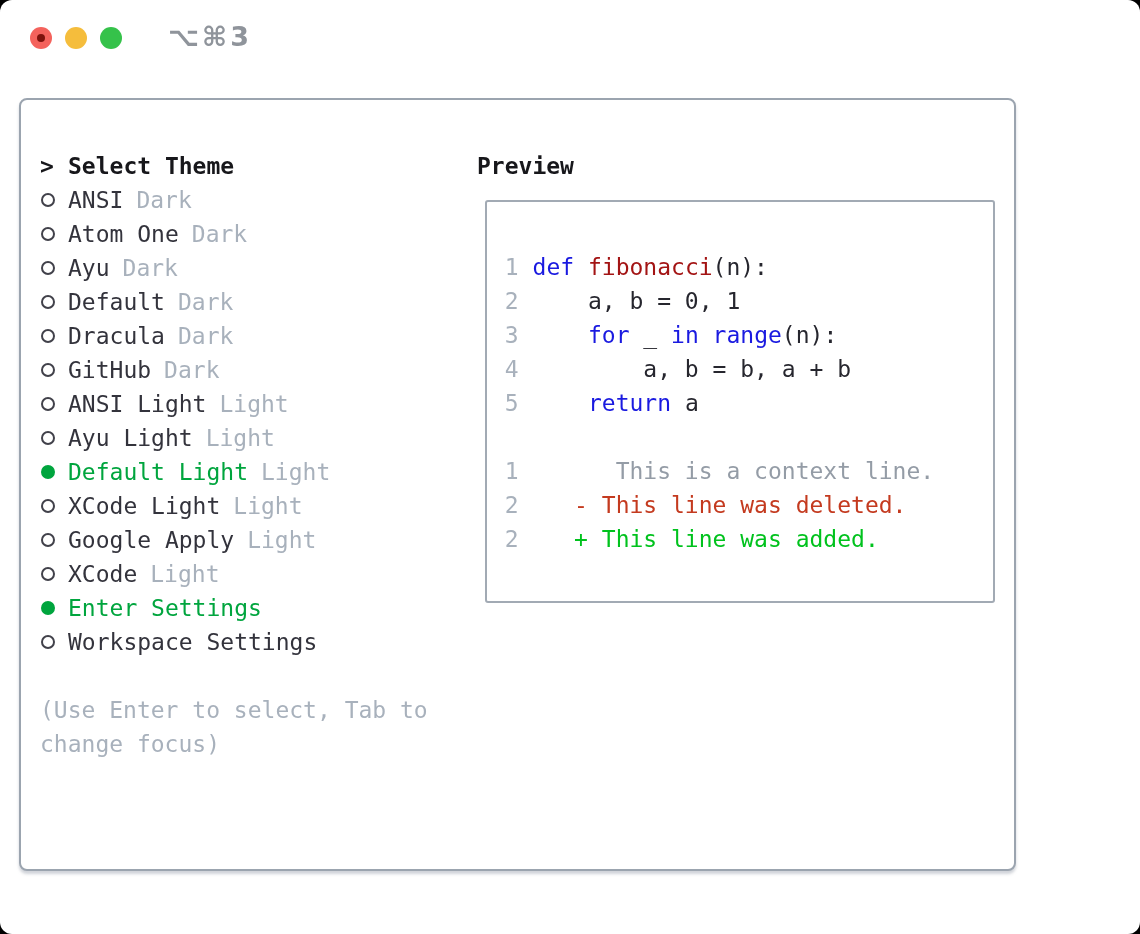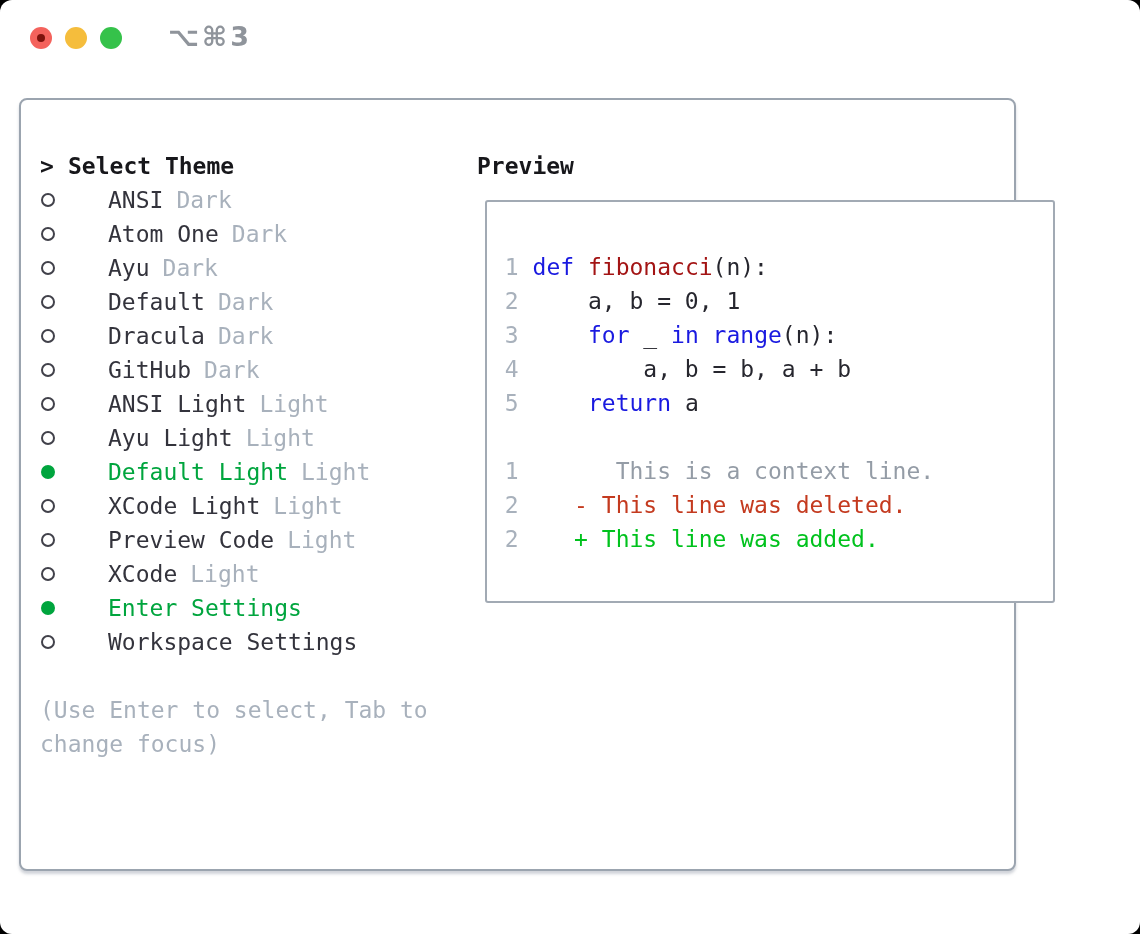--- a/index.html
+++ b/index.html
@@ -32,33 +32,33 @@
   .left-pane{position:absolute;left:19px;top:49px;width:445px;}
   .right-pane{position:absolute;left:456px;top:49px;width:500px;}
   .row,.pane-header{display:flex;align-items:center;height:34px;font-size:23px;}
   .prompt{width:28px;font-weight:bold;color:#17171b;}
   .pane-title{font-weight:bold;color:#17171b;}
   .bullet{
     box-sizing:border-box;width:14px;height:14px;border-radius:50%;
     border:2.5px solid #41414a;margin-left:1px;margin-right:13px;flex:none;
   }
   .bullet.filled{background:var(--accent,#00a53e);border-color:var(--accent,#00a53e);}
-  .row .label{color:#33333c;margin-left:40px;}
+  .row .label{color:#33333c;}
   .row.selected .label{color:var(--accent,#00a53e);}
   .variant{color:var(--gray,#a8b1bc);margin-left:13px;}
   .apply-header{
     margin-top:34px;height:34px;line-height:34px;
     padding-left:28px;font-size:23px;color:#1b1b22;
   }
   .hint{margin-top:34px;font-size:23px;line-height:34px;color:var(--gray,#a8b1bc);}
   
   .preview-title{height:34px;line-height:34px;font-size:23px;font-weight:bold;color:#17171b;}
   .preview-box{
     box-sizing:border-box;margin-top:17px;margin-left:8px;
-    width:570px;height:403px;border:2px solid #a2aab4;border-radius:3px;background:#fff;
+    width:510px;height:403px;border:2px solid #a2aab4;border-radius:3px;background:#fff;
   }
   #code{
     margin:0;padding:48px 4px 0 4px;
     font-family:"DejaVu Sans Mono","Liberation Mono",monospace;
     font-size:23px;line-height:34px;white-space:pre;
   }
   .gut{color:var(--gray,#a8b1bc);}
   .plain{color:#26262e;}
   .kw{color:var(--kw,#1a1ae0);}
   .fn{color:var(--fn,#a31414);}
@@ -134,21 +134,21 @@
             <span class="label">Default Light</span>
             <span class="variant">Light</span>
           </div>
           <div class="row">
             <span class="bullet"></span>
             <span class="label">XCode Light</span>
             <span class="variant">Light</span>
           </div>
           <div class="row">
             <span class="bullet"></span>
-            <span class="label">Preview Code</span>
+            <span class="label">Google Apply</span>
             <span class="variant">Light</span>
           </div>
           <div class="row">
             <span class="bullet"></span>
             <span class="label">XCode</span>
             <span class="variant">Light</span>
           </div>
         </div>
 
       <div id="apply-list">

